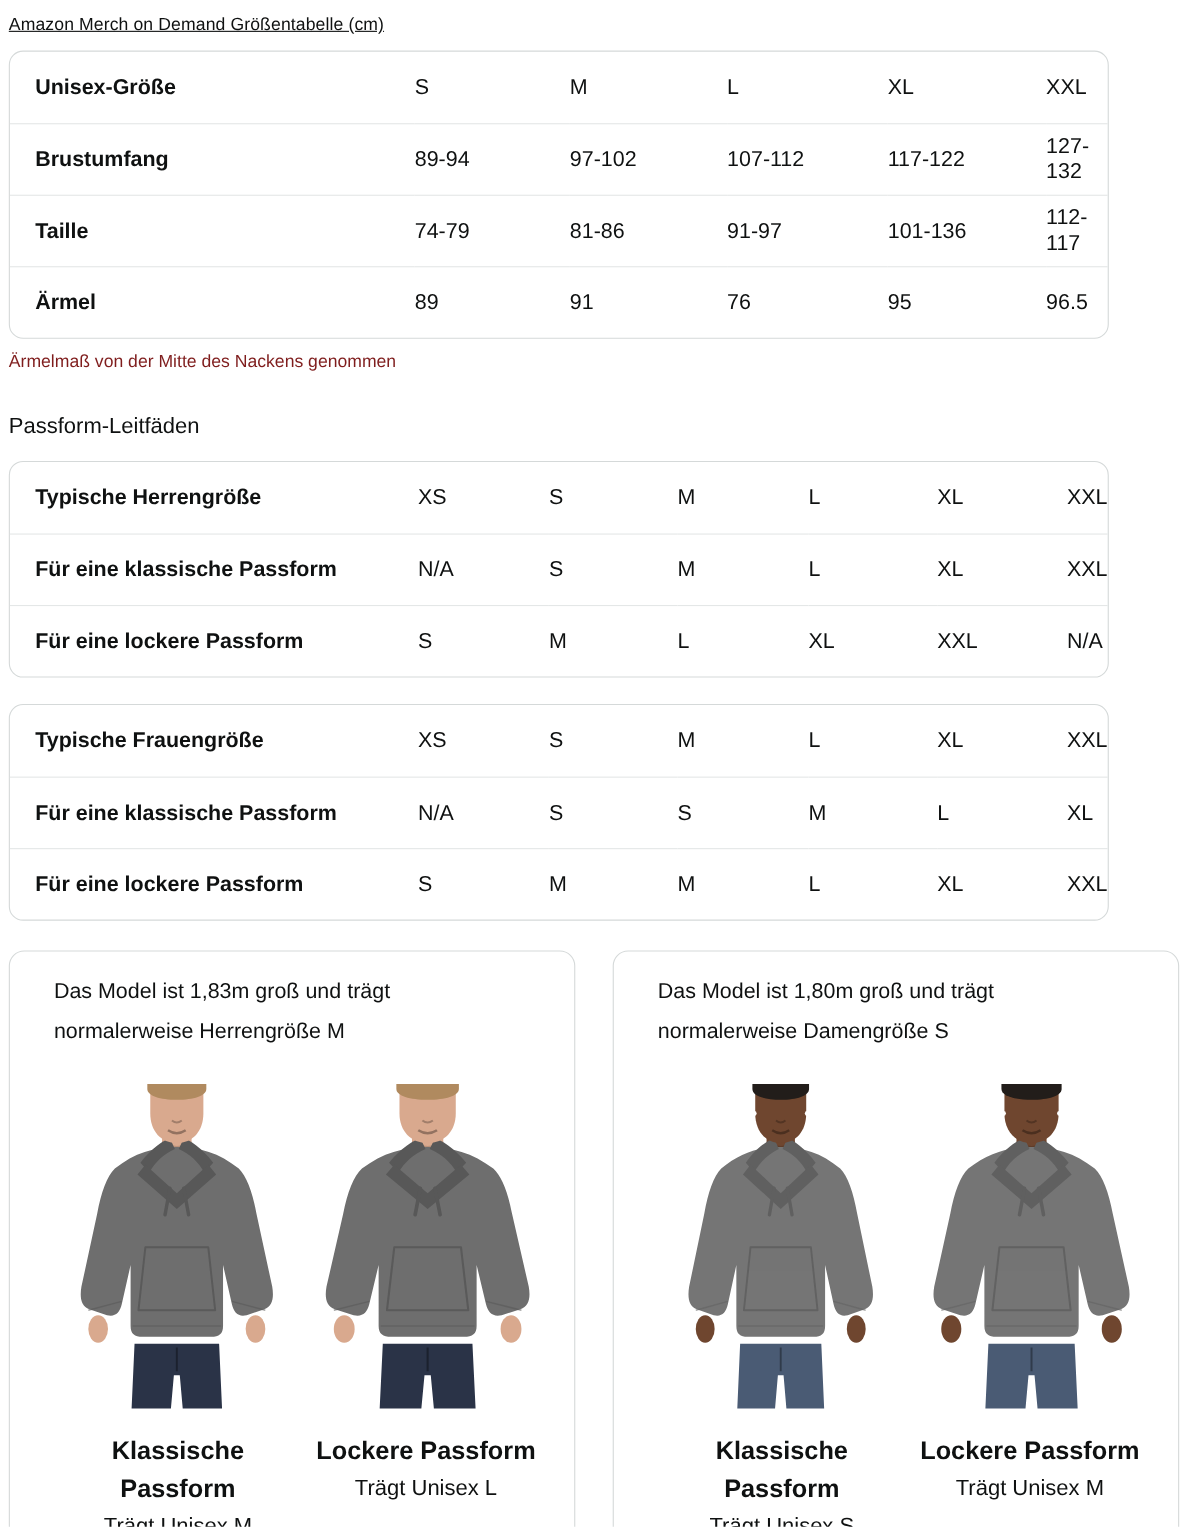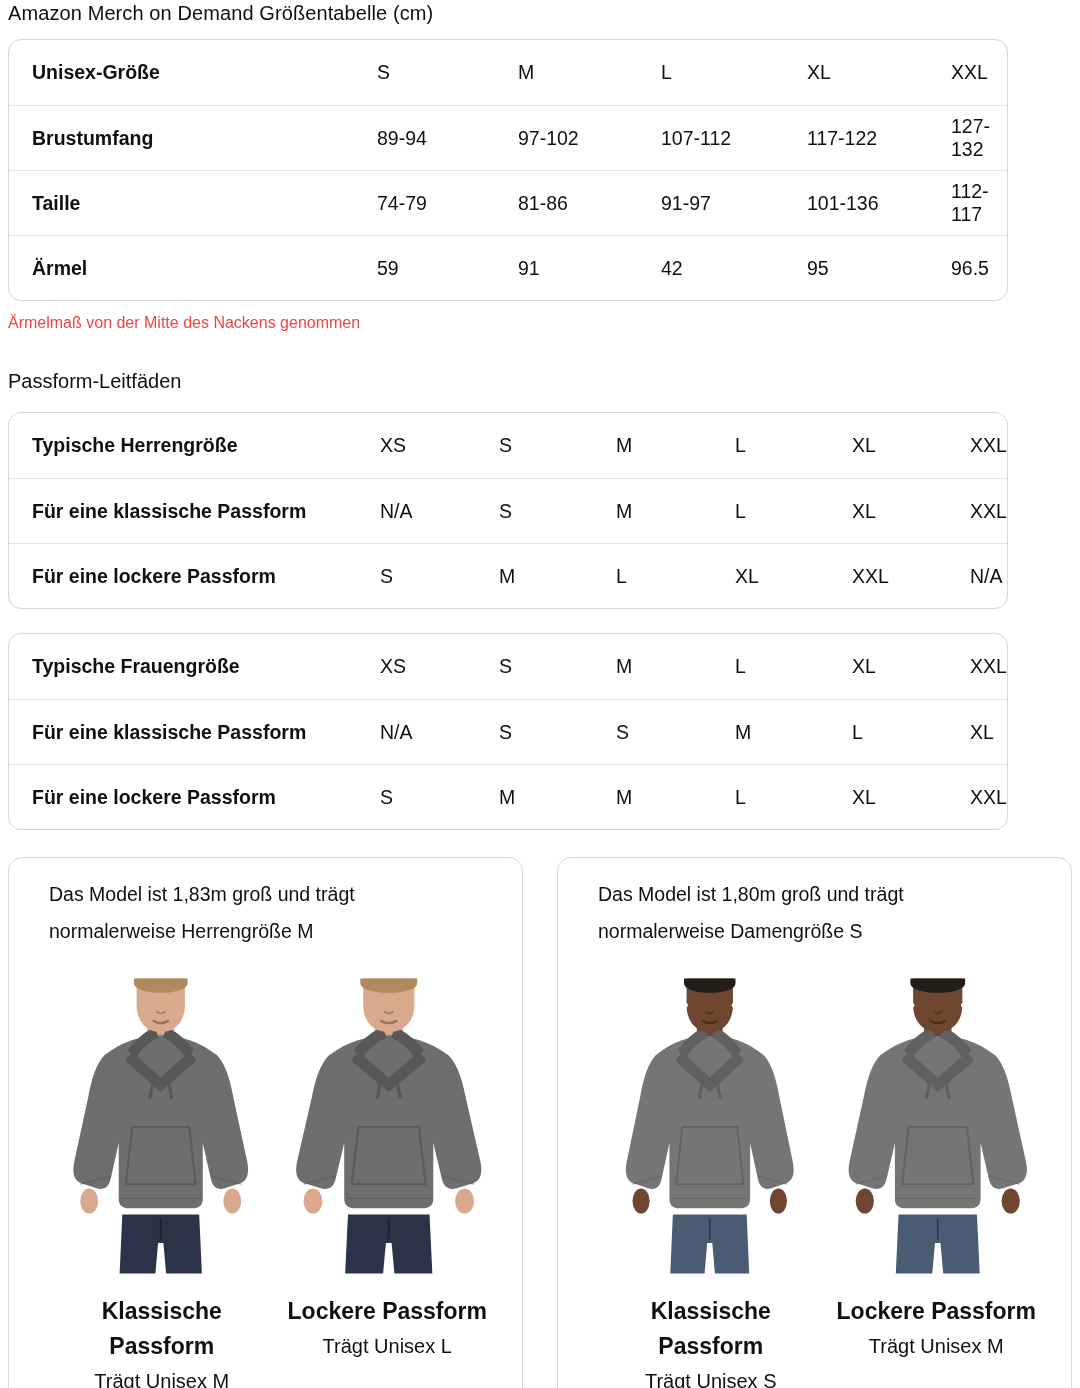--- a/index.html
+++ b/index.html
@@ -5,33 +5,33 @@
   * { margin:0; padding:0; box-sizing:border-box; }
   html,body { background:#ffffff; }
   body {
     width:1080px; height:1388px;
     font-family:"Liberation Sans", "DejaVu Sans", sans-serif;
     color:#0f1111;
     overflow:hidden;
   }
   .page { padding:2px 8px 0 8px; width:1080px; }
 
-  .page-title { font-size:20px; font-weight:400; margin:0 0 14px 0; letter-spacing:.1px; }
+  .page-title { font-size:16px; font-weight:400; margin:12px 0 14px 0; letter-spacing:.1px;text-decoration:underline; }
 
   table.size-table {
     width:1000px; border-collapse:separate; border-spacing:0;
     border:1px solid #d5d9d9; border-radius:13px;
     table-layout:fixed; font-size:19.5px;
   }
   table.size-table td, table.size-table th { height:65px; vertical-align:middle; }
   table.size-table th { text-align:left; padding-left:23px; font-weight:700; }
   table.size-table td { text-align:left; font-weight:400; }
   table.size-table tr + tr th, table.size-table tr + tr td { border-top:1px solid #e4e7e7; }
 
-  .footnote { font-size:16px; margin:13px 0 0 0; color:#ef4444; }
+  .footnote { font-size:16px; margin:13px 0 0 0; color:#7f1d1d; }
 
   .section-heading { font-size:20px; font-weight:400; margin:38px 0 19px 0; }
 
   table.fit-table { margin-top:0; }
   table.fit-table + table.fit-table { margin-top:24px; }
 
   .cards-row { display:flex; gap:34px; margin-top:27px; }
   .model-card {
     width:515px; border:1px solid #d5d9d9; border-radius:14px;
     padding:18px 22px 16px 40px; background:#fff;
@@ -123,23 +123,23 @@
     <tr>
       <th>Taille</th>
       <td>74-79</td>
       <td>81-86</td>
       <td>91-97</td>
       <td>101-136</td>
       <td>112-117</td>
     </tr>
     <tr>
       <th>Ärmel</th>
-      <td>59</td>
+      <td>89</td>
       <td>91</td>
-      <td>42</td>
+      <td>76</td>
       <td>95</td>
       <td>96.5</td>
     </tr>
   </tbody>
     </table>
 
   <div class="footnote">Ärmelmaß von der Mitte des Nackens genommen</div>
 
   <div class="section-heading">Passform-Leitfäden</div>
 

